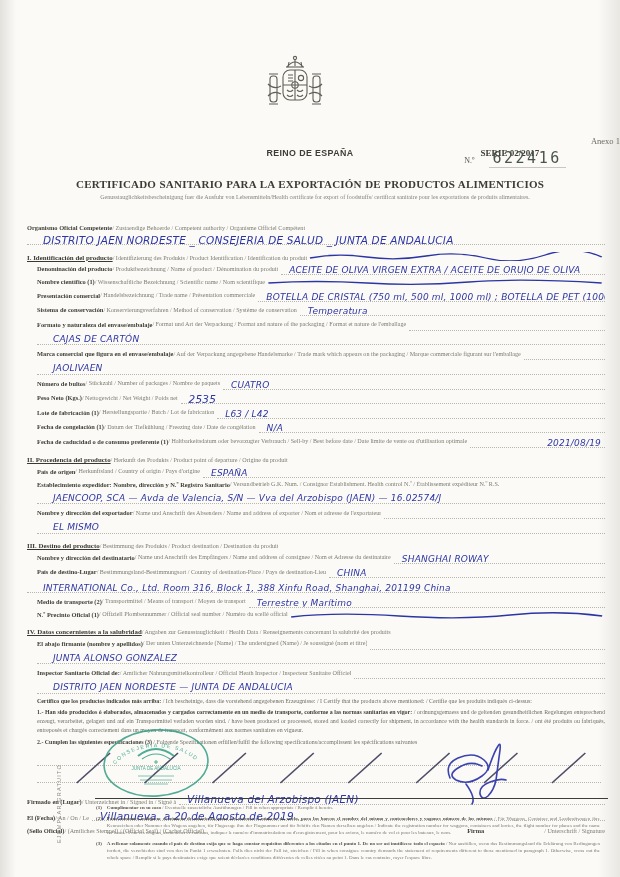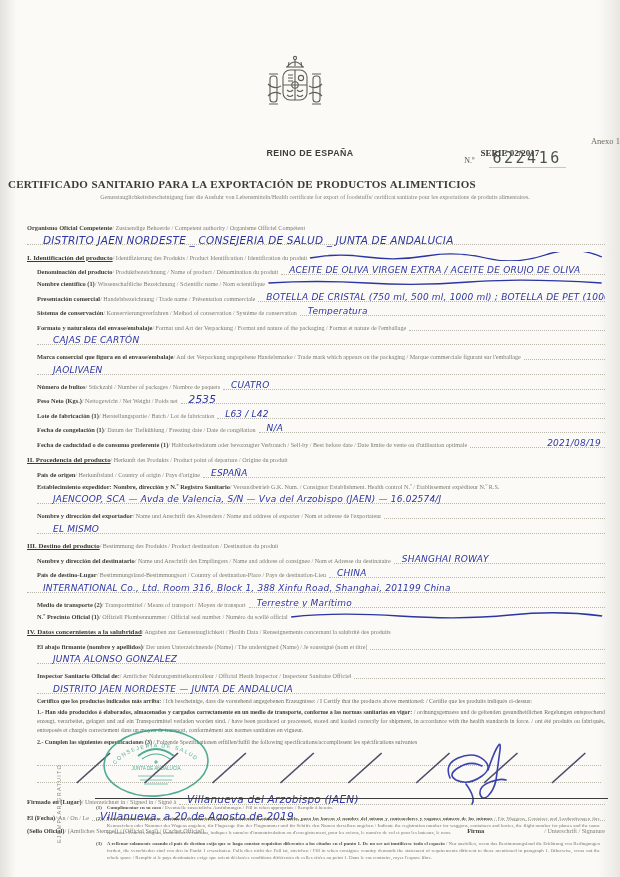--- a/index.html
+++ b/index.html
@@ -9,39 +9,39 @@
   
   .coat{position:absolute;left:266px;top:54px;}
   .anexo{position:absolute;left:0;right:0;top:136px;text-align:right;font-size:8.5px;color:#6b6b60;}
   .reino{position:absolute;left:0;right:0;top:148px;text-align:center;font-size:8.8px;font-weight:bold;
          font-family:"Liberation Sans",sans-serif;color:#3e3e36;letter-spacing:.4px;}
   .serie{position:absolute;left:430px;width:160px;top:148px;text-align:center;font-size:9px;font-weight:bold;color:#3e3e36;}
   .serialrow{position:absolute;left:430px;width:170px;top:149px;text-align:center;}
   .no-lbl{font-size:8px;color:#55554c;margin-right:14px;}
   .serial{font-family:"DejaVu Sans Mono",monospace;font-size:15px;letter-spacing:2.5px;color:#4a544c;
           border-bottom:1px solid #c9c7c0;padding:0 4px;}
-  .title{position:absolute;left:8px;right:0;top:178px;font-size:11px;font-weight:bold;
+  .title{position:absolute;left:0;right:0;top:178px;text-align:center;font-size:11px;font-weight:bold;
          color:#3c3c33;letter-spacing:.2px;word-spacing:.5px;}
   .subtitle{position:absolute;left:30px;right:20px;top:194px;text-align:center;font-size:6px;color:#83837a;}
   
   .form{position:absolute;left:27px;right:15px;top:220px;}
   .row{display:flex;align-items:flex-end;margin-bottom:1.5px;min-height:10.5px;}
   .lb{font-weight:bold;font-size:6.4px;color:#3f3f37;white-space:nowrap;}
   .lr{font-size:6.1px;color:#7c7c70;white-space:nowrap;overflow:hidden;flex-shrink:1;}
   .hb{font-weight:bold;font-size:6.9px;color:#393931;text-decoration:underline;white-space:nowrap;}
   .fill{flex:1 1 14px;border-bottom:1px dotted #b9b6ab;display:flex;align-items:flex-end;min-width:10px;
         height:12px;overflow:hidden;margin-left:3px;}
   .hand{font-family:"DejaVu Sans",sans-serif;font-style:italic;color:#2c35a4;font-size:9px;line-height:1;
         white-space:nowrap;letter-spacing:.2px;padding-left:8px;transform:translateY(1px);}
   .hand.big{font-size:10.5px;}
   .hand.right{margin-left:auto;padding-right:4px;}
   .hand-line{border-bottom:1px dotted #b9b6ab;margin-bottom:2px;min-height:12px;display:flex;align-items:flex-end;}
   .hand-line .hand{padding-left:16px;}
   .sec{margin-top:5px;}
-  .indent{margin-left:10px;}
+  .indent{margin-left:10px;align-items:center;}
   .squig{height:9px;align-self:flex-end;}
   .para{font-size:5.9px;color:#6f6f64;text-align:justify;line-height:1.5;margin:3px 0 2px 10px;}
   .para .pb{font-weight:bold;color:#3f3f37;}
   .spec-block{position:relative;height:36px;margin:3px 4px 4px 10px;}
   .spec-line{position:absolute;left:0;right:0;border-bottom:1px dotted #b9b6ab;}
   .sl1{top:15px;}.sl2{top:32px;}
   .slashes{position:absolute;left:0;top:0;width:100%;height:100%;}
   
   .stamp{position:absolute;left:98px;top:726px;opacity:.88;}
   .signature{position:absolute;left:436px;top:740px;}

